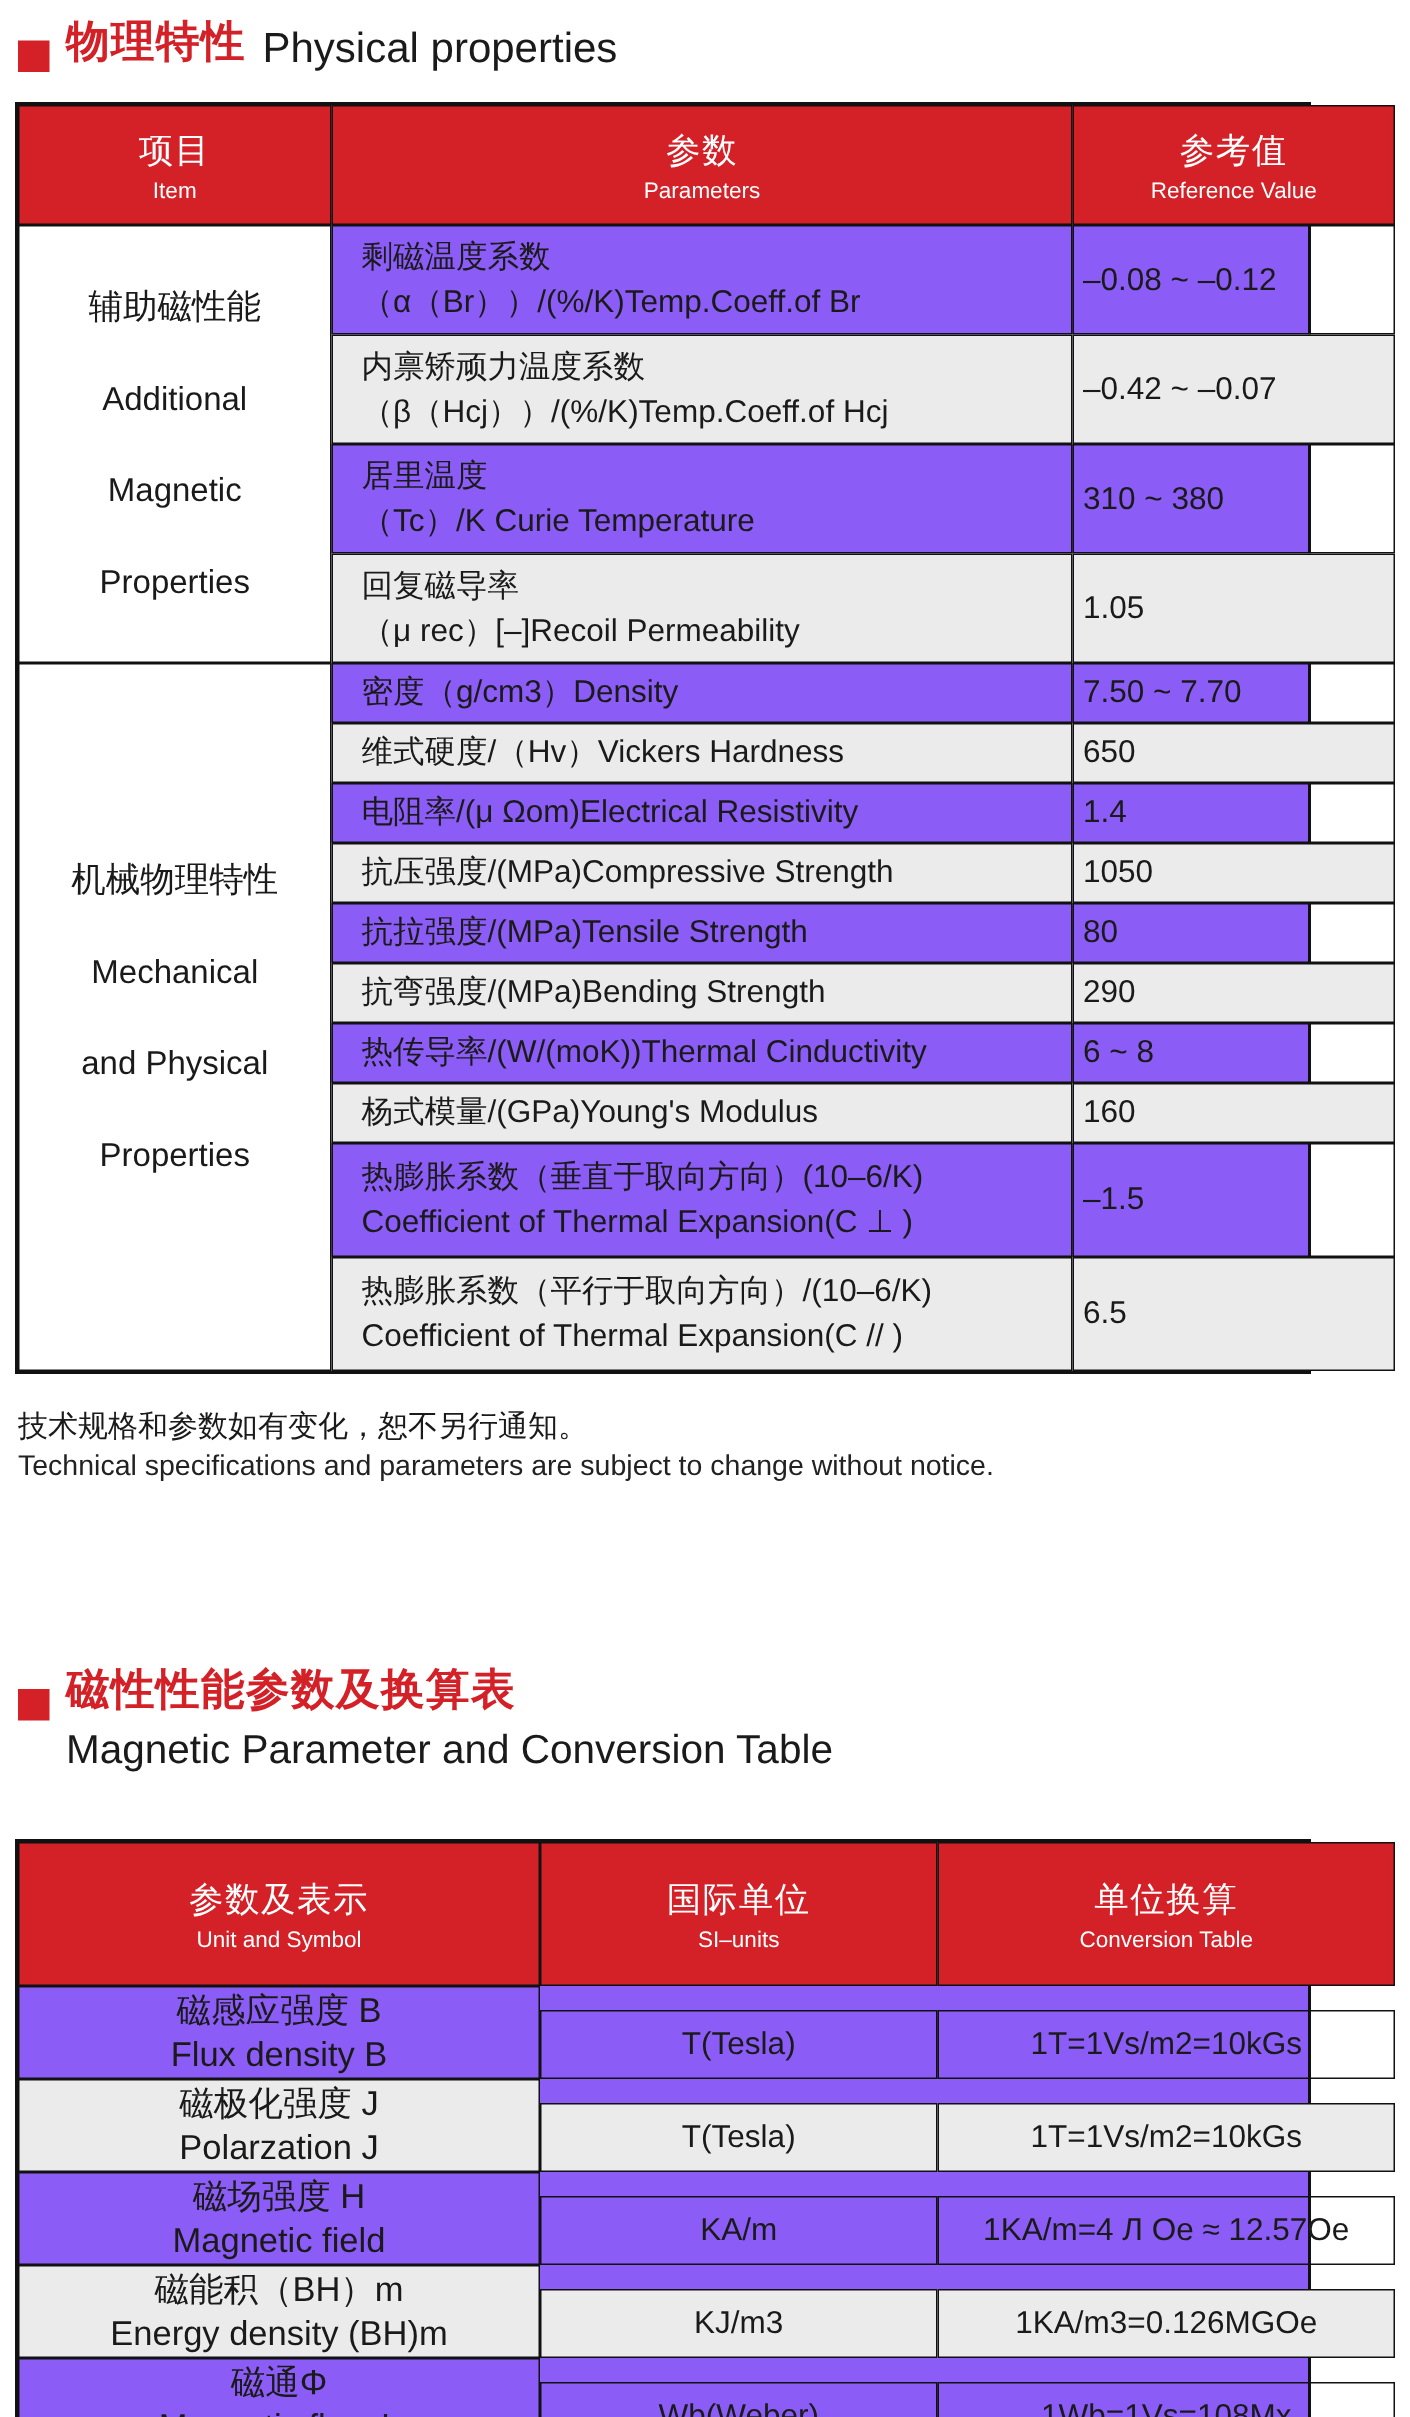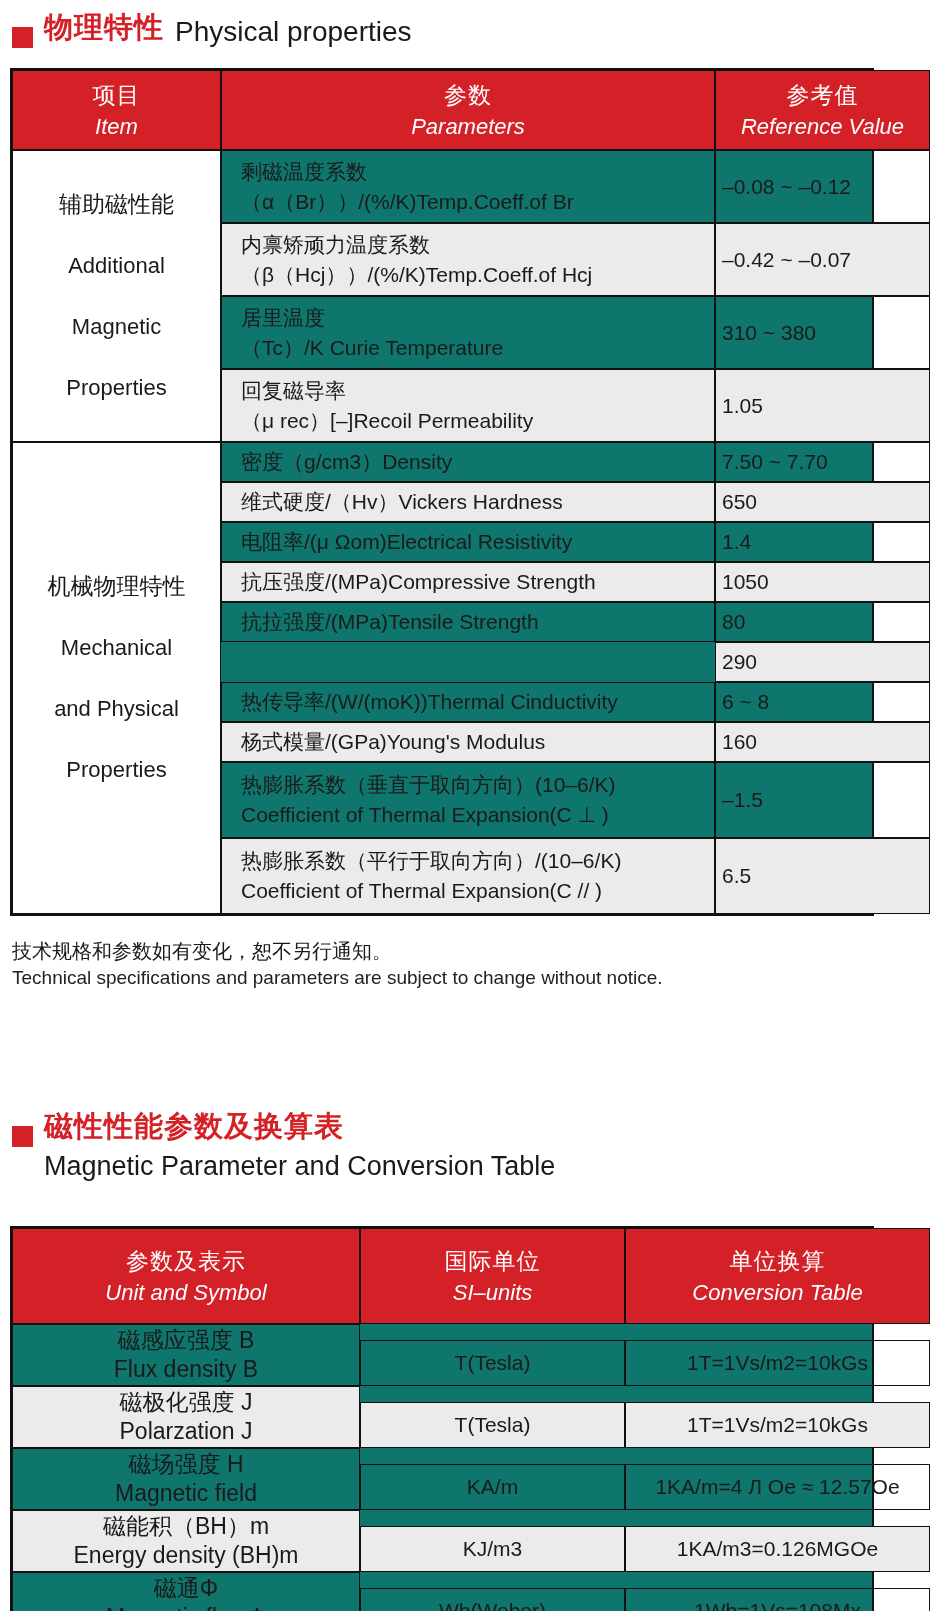--- a/index.html
+++ b/index.html
@@ -12,26 +12,26 @@
   .page { padding: 8px 0 0 0; }
 
   
   .sec-head { display: flex; align-items: flex-end; gap: 11px; margin-left: 12px; }
   .bullet { width: 21px; height: 21px; background: #d42127; flex: 0 0 auto; }
   .t-zh { color: #d42127; font-size: 29px; font-weight: bold; letter-spacing: 1px; }
   .t-en { color: #1a1a1a; font-size: 28px; }
   .sec-head2-en { margin: 4px 0 0 44px; font-size: 27px; color: #1a1a1a; }
 
   
-  .grid-table { border: 2px solid #111; margin-left: 10px; width: 864px; display: grid; background: #0f766e; }
+  .grid-table { border: 2px solid #111; margin-left: 10px; width: 864px; display: grid; background: #8b5cf6; }
   .cell { border: 1px solid #111; display: flex; flex-direction: column; justify-content: center; }
   .cell.g { background: #ebebeb; }
   .th { background: #d42127; color: #ffffff; align-items: center; text-align: center; gap: 3px; }
   .th .zh { font-size: 23px; letter-spacing: 1px; }
-  .th .en { font-size: 22px; font-style: italic; }
+  .th .en { font-size: 15px; }
 
   
   .t1 { grid-template-rows: 80px 73px 73px 73px 73px 40px 40px 40px 40px 40px 40px 40px 40px 76px 76px; grid-template-columns: 209px 494px 215px; }
   .t1 .group { grid-column: 1; align-items: center; text-align: center; background: #fff; line-height: 29px; font-size: 22px; gap: 32px; }
   .t1 .group .zh { font-size: 23px; }
   .t1 .span4 { grid-row: span 4; }
   .t1 .span10 { grid-row: span 10; }
   .t1 .param { grid-column: 2; padding-left: 19px; font-size: 21px; line-height: 30px; }
   .t1 .value { grid-column: 3; padding-left: 6px; font-size: 21px; }
 
@@ -148,20 +148,23 @@
         <span>1050</span>
       </div>
 
     <div class="cell param">
         <span>抗拉强度/(MPa)Tensile Strength</span>
       </div>
     <div class="cell value">
         <span>80</span>
       </div>
 
+    <div class="cell param g">
+        <span>抗弯强度/(MPa)Bending Strength</span>
+      </div>
     <div class="cell value g">
         <span>290</span>
       </div>
 
     <div class="cell param">
         <span>热传导率/(W/(moK))Thermal Cinductivity</span>
       </div>
     <div class="cell value">
         <span>6 ~ 8</span>
       </div>

